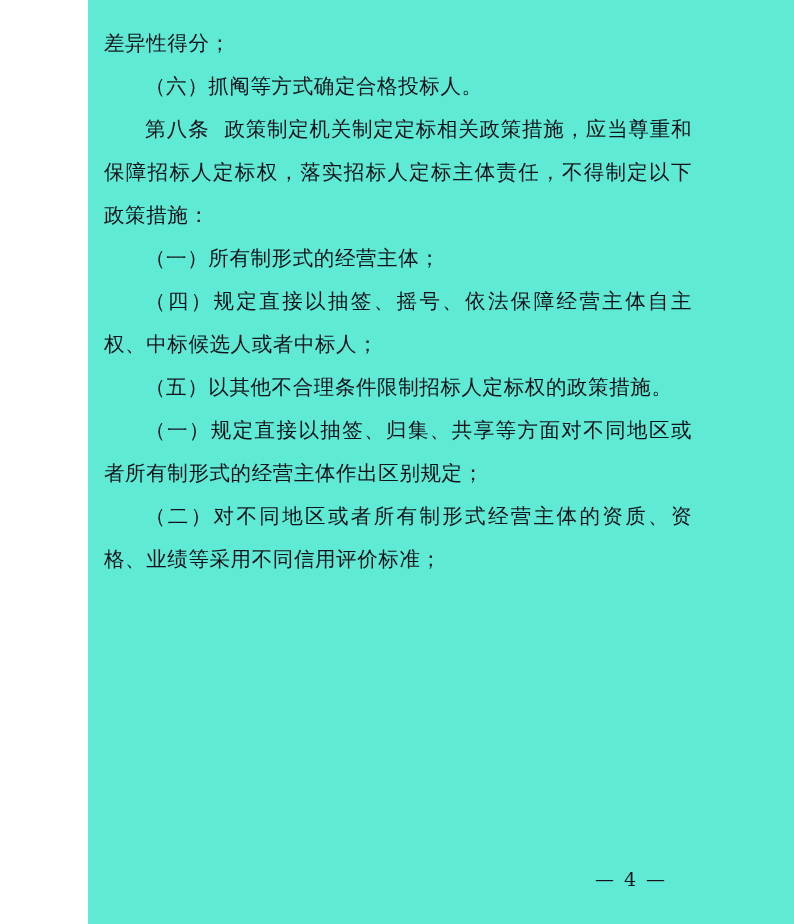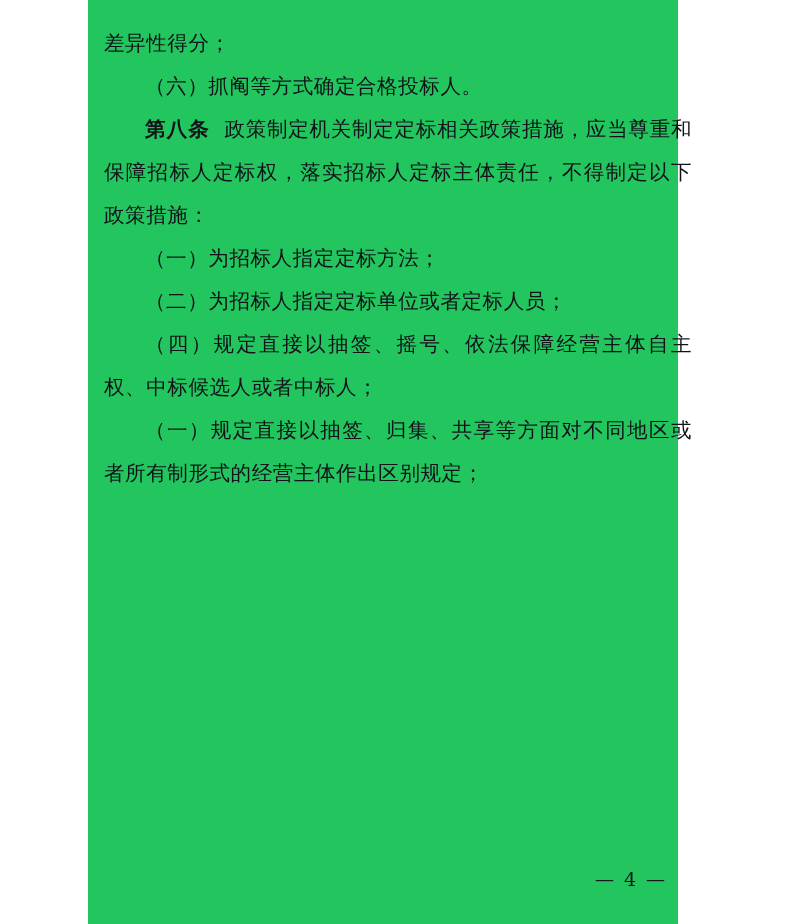--- a/index.html
+++ b/index.html
@@ -9,24 +9,24 @@
   body {
     width: 794px;
     height: 924px;
     background: #ffffff;
     font-family: "DejaVu Serif", "Liberation Serif", serif;
     color: #0d0d12;
     overflow: hidden;
   }
   .page {
     position: relative;
-    width: 678px;
+    width: 794px;
     height: 924px;
     box-sizing: border-box;
-    background: #22c55e;
+    background: #5eead4;
   }
   .left-edge {
     position: absolute;
     left: 0;
     top: 0;
     width: 88px;
     height: 924px;
     background: #ffffff;
   }
   .content {
@@ -41,21 +41,21 @@
     line-height: 43px;
     letter-spacing: 0.6px;
     text-align: justify;
     text-justify: inter-character;
     color: #12121a;
   }
   p.indent {
     text-indent: 41px;
   }
   .article-label {
-    font-weight: bold;
+    font-weight: normal;
     letter-spacing: 1px;
   }
   .page-number {
     position: absolute;
     left: 0;
     top: 868px;
     width: 794px;
     text-align: center;
     font-size: 19px;
     color: #14141c;
@@ -80,37 +80,40 @@
 
     <p class="indent">
       <span>（六）抓阄等方式确定合格投标人。</span>
     </p>
 
     <p class="indent">
       <span class="article-label">第八条</span><span>&nbsp;&nbsp;</span><span>政策制定机关制定定标相关政策措施，应当尊重和保障招标人定标权，落实招标人定标主体责任，不得制定以下政策措施：</span>
     </p>
 
     <p class="indent">
-      <span>（一）为招标人指定定标方法；</span>
+      <span>（一）所有制形式的经营主体；</span>
     </p>
 
-    <p class="indent">
-      <span>（二）为招标人指定定标单位或者定标人员；</span>
-    </p>
 
 
     <p class="indent">
       <span>（四）规定直接以抽签、摇号、依法保障经营主体自主权、中标候选人或者中标人；</span>
     </p>
 
+    <p class="indent">
+      <span>（五）以其他不合理条件限制招标人定标权的政策措施。</span>
+    </p>
 
 
     <p class="indent">
       <span>（一）规定直接以抽签、归集、共享等方面对不同地区或者所有制形式的经营主体作出区别规定；</span>
     </p>
 
+    <p class="indent">
+      <span>（二）对不同地区或者所有制形式经营主体的资质、资格、业绩等采用不同信用评价标准；</span>
+    </p>
 
   </div>
 
   <div class="page-number">
     <span class="page-number-inner">— 4 —</span>
   </div>
 </div>
 
 </body></html>

